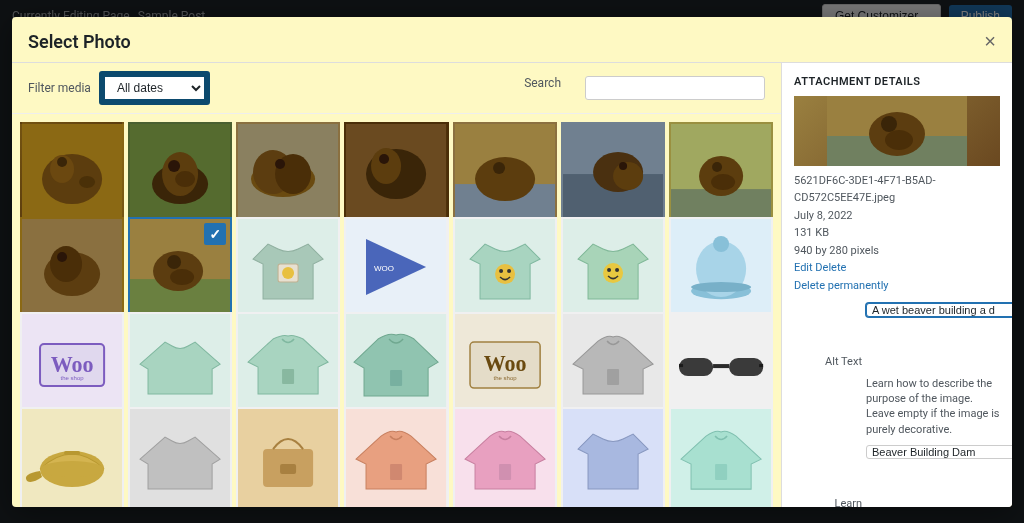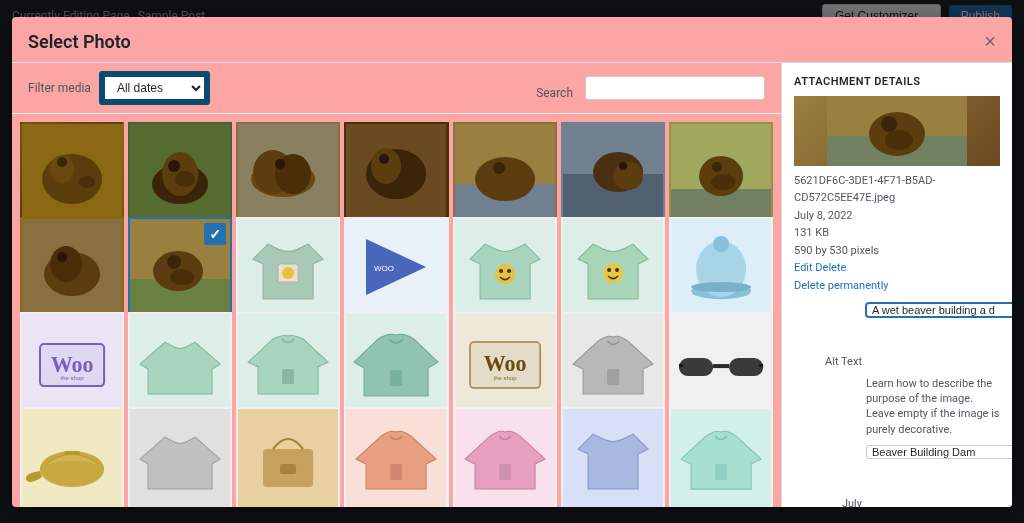--- a/index.html
+++ b/index.html
@@ -53,21 +53,21 @@
     .modal-overlay {
       position: absolute;
       top: 0; left: 0; right: 0; bottom: 0;
       background: rgba(0,0,0,0.5);
       display: flex;
       align-items: center;
       justify-content: center;
       z-index: 100;
     }
     .modal {
-      background: #fca5a5;
+      background: #fef9c3;
       width: 1000px;
       max-height: 490px;
       border-radius: 4px;
       overflow: hidden;
       display: flex;
       flex-direction: column;
       box-shadow: 0 5px 30px rgba(0,0,0,0.4);
     }
     .modal-header {
       display: flex;
@@ -144,22 +144,22 @@
       border: 6px solid #0c4a6e;
       border-radius: 3px;
       padding: 3px 24px 3px 8px;
       font-size: 12px;
       color: #1d2327;
       background: #fff;
       cursor: pointer;
     }
     .search-group {
       display: flex;
-      align-items: flex-end;
-      gap: 12px;
+      align-items: flex-start;
+      gap: 24px;
     }
     .search-label {
       font-size: 12px;
       color: #50575e;
     }
     .search-input {
       border: 1px solid #ccc;
       border-radius: 3px;
       padding: 4px 8px;
       font-size: 12px;
@@ -571,33 +571,33 @@
             <ellipse cx="70" cy="38" rx="28" ry="22" fill="#5c3d10"></ellipse>
             <circle cx="62" cy="28" r="8" fill="#3a2508"></circle>
             <ellipse cx="72" cy="44" rx="14" ry="10" fill="#4a2e08"></ellipse>
           </svg>
         </div>
 
         <div class="attachment-meta">
           <div>5621DF6C-3DE1-4F71-B5AD-CD572C5EE47E.jpeg</div>
           <div>July 8, 2022</div>
           <div>131 KB</div>
-          <div>590 by 530 pixels</div>
+          <div>940 by 280 pixels</div>
           <a href="#">Edit Delete</a><br>
           <a href="#">Delete permanently</a>
         </div>
 
         <div class="detail-row">
           <label>Alt Text</label>
           <input type="text" value="A wet beaver building a d" style="">
         </div>
         <div class="detail-help">Learn how to describe the purpose of the image. Leave empty if the image is purely decorative.</div>
 
         <div class="detail-row">
-          <label>July</label>
+          <label>Learn</label>
           <input type="text" style="border-color: rgb(204, 204, 204); box-shadow: none;" value="Beaver Building Dam">
         </div>
 
         <div class="detail-row">
           <label>Editing</label>
           <textarea style="border-color: rgb(204, 204, 204); box-shadow: none;"></textarea>
         </div>
 
       </div>
     </div>

